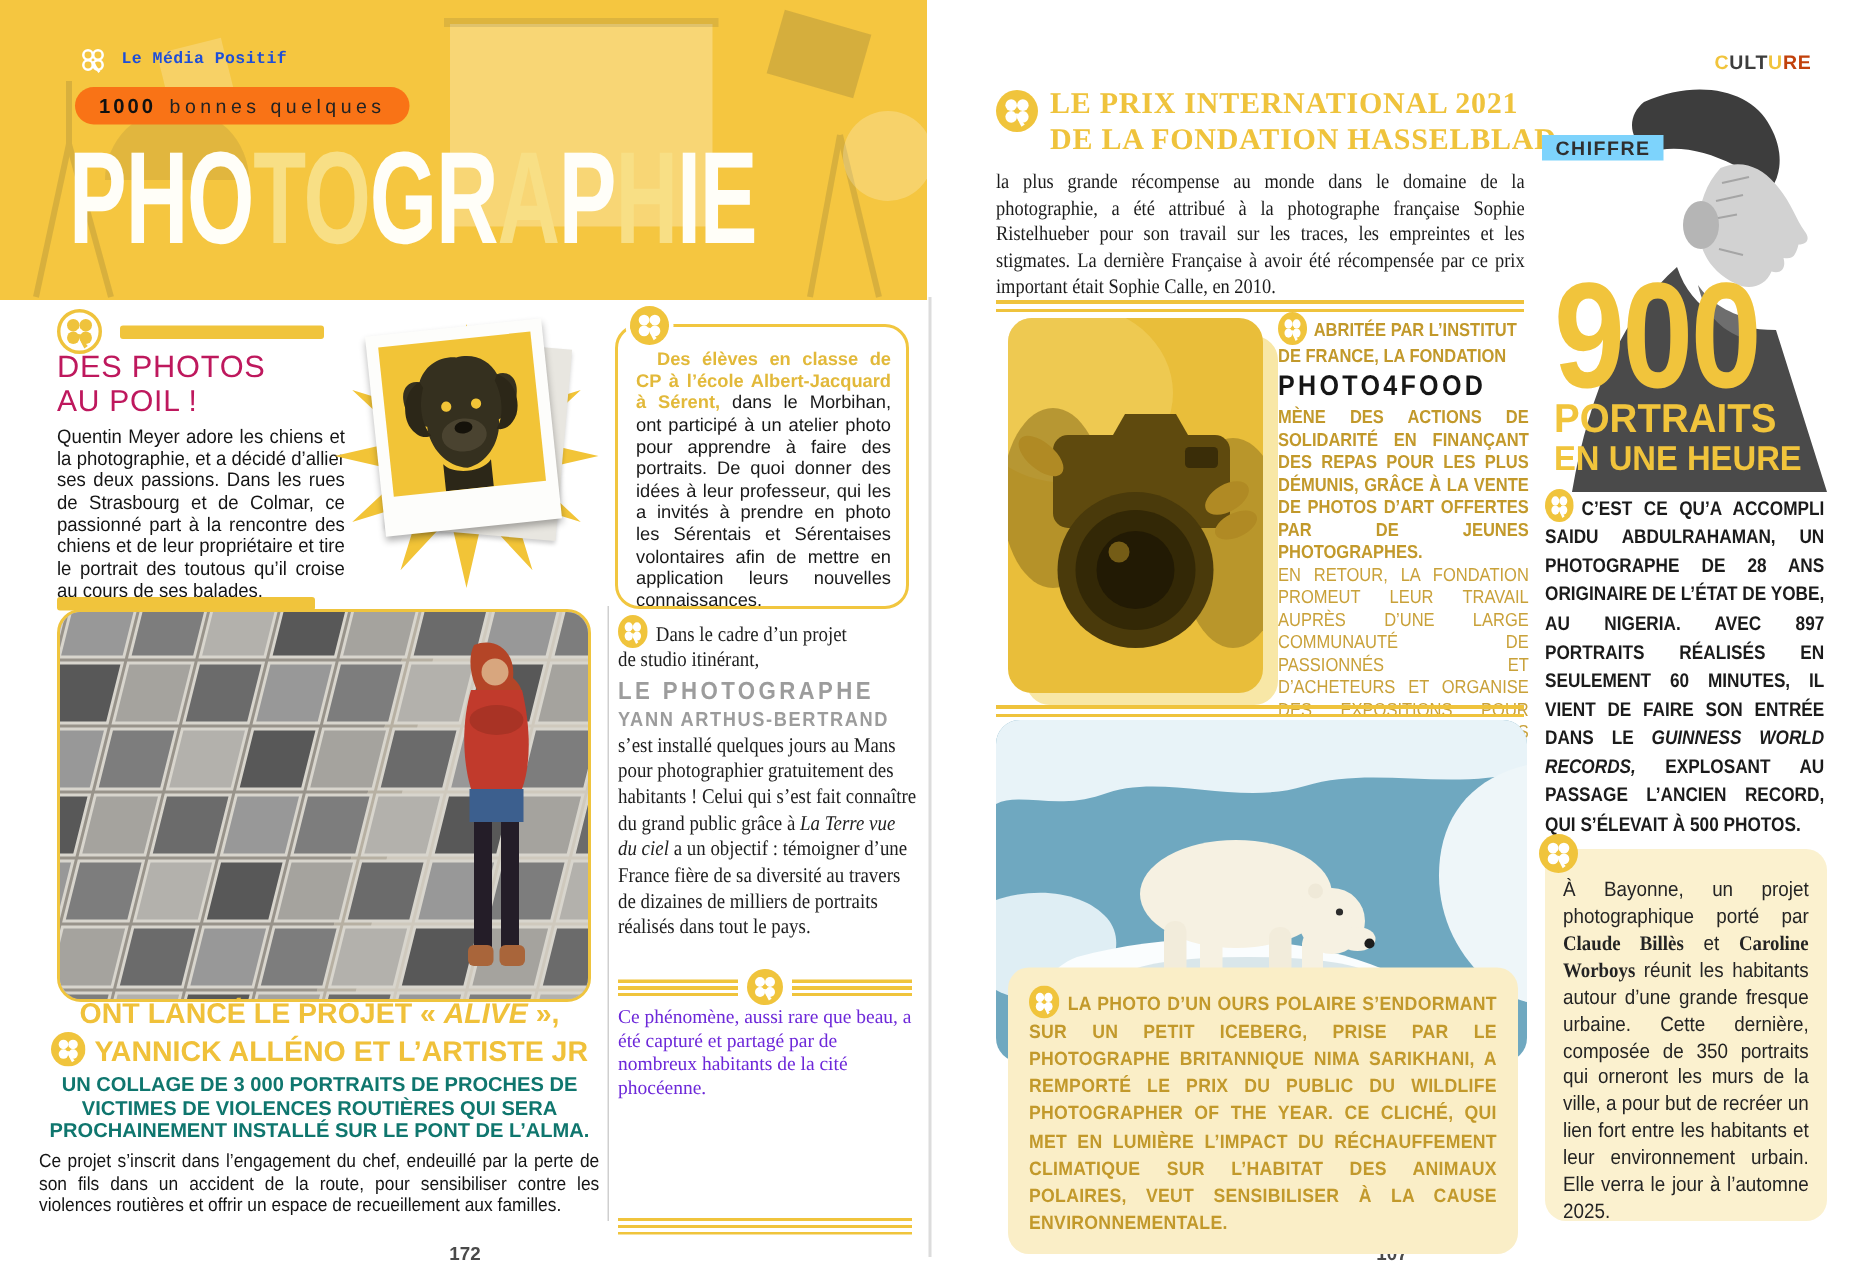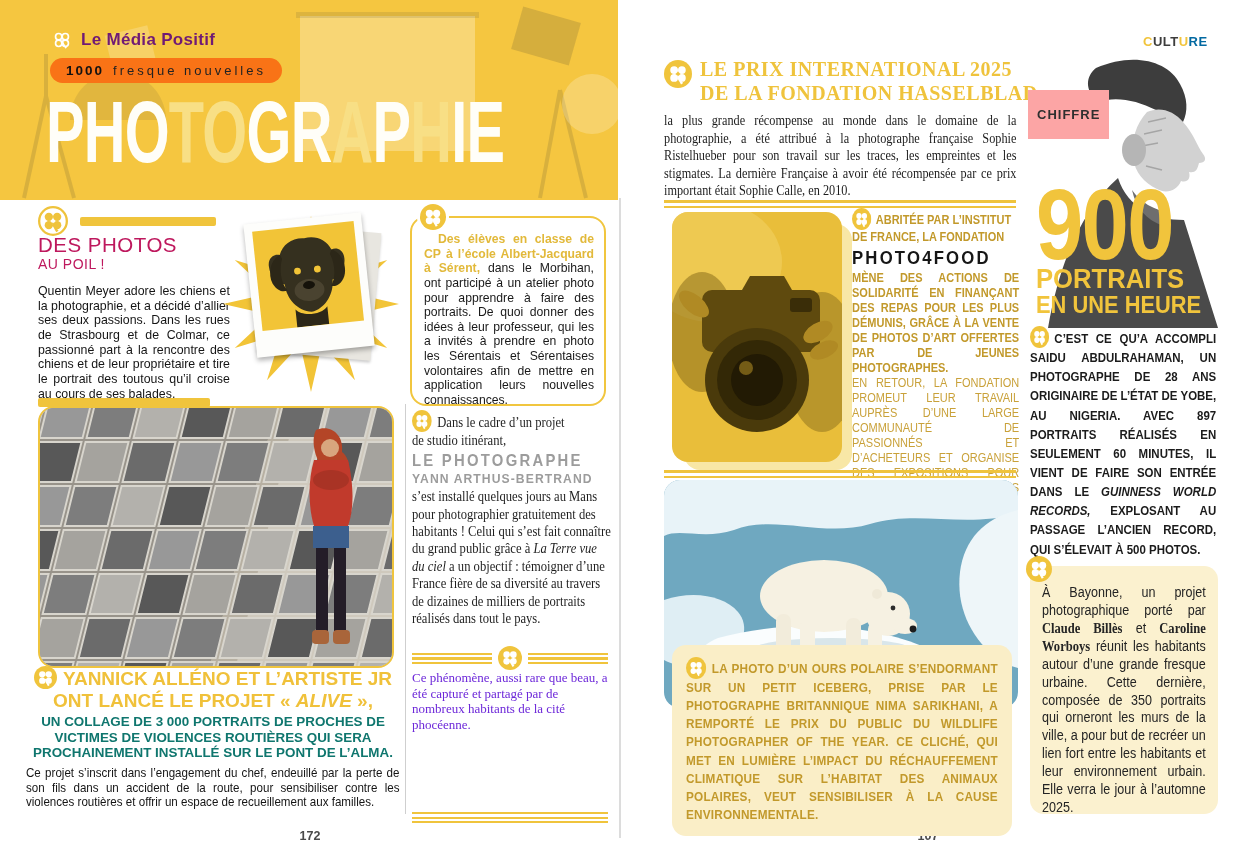--- a/index.html
+++ b/index.html
@@ -48,25 +48,25 @@
           <svg viewBox="0 0 26 26">
             <g fill="none" stroke="#fff" stroke-width="1.8">
               <circle cx="9.4" cy="9.4" r="3.4"></circle>
               <circle cx="16.6" cy="9.4" r="3.4"></circle>
               <circle cx="9.4" cy="16.6" r="3.4"></circle>
               <circle cx="16.6" cy="16.6" r="3.4"></circle>
               <path d="M13 14c1 3 2.4 5.4 4.6 7.8"></path>
             </g>
           </svg>
         </span>
-      <span style="color:#701a75;font-weight:700;font-size:17px;letter-spacing:.3px;">Le Média Positif</span>
+      <span style="color:#1d4ed8;font-weight:700;font-size:11px;letter-spacing:.3px;font-family:Liberation Mono, monospace;">Le Média Positif</span>
     </div>
     <div class="abs" style="left:50px;top:58px;background:#f97316;border-radius:16px;padding:5px 16px;display:flex;align-items:center;gap:9px;">
       <span style="font-weight:800;font-size:13.5px;letter-spacing:2px;color:#111;">1000</span>
-      <span style="font-weight:500;font-size:13px;letter-spacing:3px;color:#222;">fresque nouvelles</span>
+      <span style="font-weight:500;font-size:13px;letter-spacing:3px;color:#222;">bonnes quelques</span>
     </div>
     <div class="abs title-big" style="left:46px;top:88px;">
       <span class="white-letter">PHO</span><span class="pale">TO</span><span class="white-letter">GR</span><span class="pale">A</span><span class="white-letter">P</span><span class="pale">H</span><span class="white-letter">IE</span>
     </div>
   </div>
 
   <div class="abs" style="left:619px;top:198px;width:2px;height:640px;background:#dcdcdc;"></div>
   <div class="abs" style="left:405px;top:404px;width:1px;height:410px;background:#cfcfcf;"></div>
 
   <span class="clover abs" style="left:38px;top:206px;width:30px;height:30px;">
@@ -78,21 +78,21 @@
           <circle cx="9.4" cy="16.6" r="3.6"></circle>
           <circle cx="16.6" cy="16.6" r="3.6"></circle>
           <path d="M13 13c.8 3 2.2 5.6 4.8 8.4l-2 1.4c-1.8-3.2-2.8-5.8-4-9z"></path>
         </g>
         <circle cx="13" cy="13" r="1.6" fill="#fff"></circle>
       </svg>
     </span>
   <div class="abs ybar" style="left:80px;top:217px;width:136px;"></div>
   <div class="abs" style="left:38px;top:234px;font-size:20.5px;line-height:1.12;letter-spacing:.5px;">
     <div class="yellow-head" style="font-size:20.5px;">DES PHOTOS</div>
-    <div class="yellow-head" style="font-size:14px;">AU POIL !</div>
+    <div class="yellow-head" style="font-size:20px;">AU POIL !</div>
   </div>
   <div class="abs justify squeeze" style="left:38px;top:284px;width:202px;font-size:13px;line-height:1.13;transform:scaleX(.95);color:#151515;">Quentin Meyer adore les chiens et la photographie, et a décidé d’allier ses deux passions. Dans les rues de Strasbourg et de Colmar, ce passionné part à la rencontre des chiens et de leur propriétaire et tire le portrait des toutous qu’il croise au cours de ses balades.</div>
   <div class="abs ybar" style="left:38px;top:398px;width:172px;"></div>
 
   <div class="abs" style="left:222px;top:200px;width:178px;height:212px;">
     <svg width="178" height="212" viewBox="0 0 178 212" style="position:absolute;left:0;top:0;">
       <polygon id="starburst" points="177.0,104.0 129.6,114.9 165.2,148.0 118.7,133.7 133.0,180.2 99.9,144.6 89.0,192.0 78.1,144.6 45.0,180.2 59.3,133.7 12.8,148.0 48.4,114.9 1.0,104.0 48.4,93.1 12.8,60.0 59.3,74.3 45.0,27.8 78.1,63.4 89.0,16.0 99.9,63.4 133.0,27.8 118.7,74.3 165.2,60.0 129.6,93.1" fill="#F2C437"></polygon>
     </svg>
     <div class="abs" style="left:40px;top:28px;width:114px;height:128px;background:#e8e6e0;transform:rotate(5deg);box-shadow:0 2px 3px rgba(0,0,0,.2);"></div>
     <div class="abs" style="left:28px;top:18px;width:118px;height:134px;background:#fdfdfb;transform:rotate(-6deg);box-shadow:0 3px 5px rgba(0,0,0,.3);padding:8px 8px 26px 8px;box-sizing:border-box;">
@@ -202,34 +202,34 @@
         <rect x="30" y="118" width="12" height="84" fill="#241d28"></rect>
         <rect x="48" y="118" width="12" height="84" fill="#241d28"></rect>
         <rect x="26" y="200" width="17" height="14" rx="4" fill="#a9653a"></rect>
         <rect x="47" y="200" width="17" height="14" rx="4" fill="#a9653a"></rect>
       </g>
     </svg>
   </div>
 
   <div class="abs" style="left:26px;top:666px;width:374px;text-align:center;">
     <div style="font-size:19px;font-weight:800;color:#F0C13A;line-height:1.14;">
+      <span>ONT LANCÉ LE PROJET « </span><em>ALIVE</em><span> »,</span>
+    </div>
+    <div style="font-size:19px;font-weight:800;color:#F0C13A;line-height:1.14;">
       <span class="clover" style="width:23px;height:23px;vertical-align:-4px;margin-right:6px;"><svg viewBox="0 0 26 26">
             <circle cx="13" cy="13" r="13" fill="#F0C43C"></circle>
             <g fill="#fff">
               <circle cx="9.4" cy="9.4" r="3.6"></circle>
               <circle cx="16.6" cy="9.4" r="3.6"></circle>
               <circle cx="9.4" cy="16.6" r="3.6"></circle>
               <circle cx="16.6" cy="16.6" r="3.6"></circle>
               <path d="M13 13c.8 3 2.2 5.6 4.8 8.4l-2 1.4c-1.8-3.2-2.8-5.8-4-9z"></path>
             </g>
             <circle cx="13" cy="13" r="1.6" fill="#F0C43C"></circle>
           </svg></span><span>YANNICK ALLÉNO ET L’ARTISTE JR</span>
-    </div>
-    <div style="font-size:19px;font-weight:800;color:#F0C13A;line-height:1.14;">
-      <span>ONT LANCÉ LE PROJET « </span><em>ALIVE</em><span> »,</span>
     </div>
     <div style="margin-top:3px;font-size:13.4px;font-weight:800;color:#0f766e;line-height:1.16;">UN COLLAGE DE 3 000 PORTRAITS DE PROCHES DE VICTIMES DE VIOLENCES ROUTIÈRES QUI SERA PROCHAINEMENT INSTALLÉ SUR LE PONT DE L’ALMA.</div>
     <div class="justify squeeze" style="margin-top:5px;width:406px;transform:scaleX(.92);font-size:12.6px;line-height:1.16;color:#151515;text-align:justify;">Ce projet s’inscrit dans l’engagement du chef, endeuillé par la perte de son fils dans un accident de la route, pour sensibiliser contre les violences routières et offrir un espace de recueillement aux familles.</div>
   </div>
   <div class="abs" style="left:240px;top:829px;width:140px;text-align:center;font-size:12.5px;font-weight:700;color:#4a4a4a;">172</div>
 
   <span class="clover abs" style="left:420px;top:204px;width:26px;height:26px;z-index:3;box-shadow:0 0 0 3px #fff;border-radius:50%;">
       <svg viewBox="0 0 26 26">
         <circle cx="13" cy="13" r="13" fill="#F0C43C"></circle>
         <g fill="#fff">
@@ -287,38 +287,38 @@
       </span>
     <div class="tripleline" style="flex:1;"></div>
   </div>
 
   <div class="abs" style="left:412px;top:666px;width:196px;">
     <div class="serif" style="margin-top:4px;font-size:13px;line-height:1.2;color:#6d28d9;">Ce phénomène, aussi rare que beau, a été capturé et partagé par de nombreux habitants de la cité phocéenne.</div>
   </div>
   <div class="abs tripleline" style="left:412px;top:812px;width:196px;"></div>
 
   <div class="abs" style="left:1143px;top:34px;font-size:13px;font-weight:800;letter-spacing:.5px;">
-    <span style="color:#F1C43C;">C</span><span style="color:#3d3d3d;">ULT</span><span style="color:#F1C43C;">U</span><span style="color:#0369a1;">RE</span>
+    <span style="color:#F1C43C;">C</span><span style="color:#3d3d3d;">ULT</span><span style="color:#F1C43C;">U</span><span style="color:#c2410c;">RE</span>
   </div>
 
   <span class="clover abs" style="left:664px;top:60px;width:28px;height:28px;">
       <svg viewBox="0 0 26 26">
         <circle cx="13" cy="13" r="13" fill="#F0C43C"></circle>
         <g fill="#fff">
           <circle cx="9.4" cy="9.4" r="3.6"></circle>
           <circle cx="16.6" cy="9.4" r="3.6"></circle>
           <circle cx="9.4" cy="16.6" r="3.6"></circle>
           <circle cx="16.6" cy="16.6" r="3.6"></circle>
           <path d="M13 13c.8 3 2.2 5.6 4.8 8.4l-2 1.4c-1.8-3.2-2.8-5.8-4-9z"></path>
         </g>
         <circle cx="13" cy="13" r="1.6" fill="#F0C43C"></circle>
       </svg>
     </span>
   <div class="abs serif" style="left:700px;top:58px;font-weight:700;font-size:20px;line-height:1.18;letter-spacing:.5px;color:#EFC33C;">
-    <div>LE PRIX INTERNATIONAL 2025</div>
+    <div>LE PRIX INTERNATIONAL 2021</div>
     <div>DE LA FONDATION HASSELBLAD,</div>
   </div>
   <div class="abs serif justify squeeze" style="left:664px;top:112px;width:396px;transform:scaleX(.89);font-size:13.8px;line-height:1.27;color:#1c1c1c;">la plus grande récompense au monde dans le domaine de la photographie, a été attribué à la photographe française Sophie Ristelhueber pour son travail sur les traces, les empreintes et les stigmates. La dernière Française à avoir été récompensée par ce prix important était Sophie Calle, en 2010.</div>
   <div class="abs doubleline" style="left:664px;top:200px;width:352px;"></div>
 
   <div class="abs" style="left:684px;top:224px;width:168px;height:246px;background:#F8E7A6;border-radius:16px;"></div>
   <div class="abs rounded-photo" style="left:672px;top:212px;width:170px;height:250px;">
     <svg width="170" height="250" viewBox="0 0 170 250">
       <defs>
         <linearGradient id="camgrad" x1="0" y1="0" x2="1" y2="1">
@@ -418,21 +418,21 @@
     <g stroke="#9a9a9a" stroke-width="1.4" opacity="0.8">
       <line x1="112" y1="72" x2="130" y2="68"></line>
         <line x1="108" y1="84" x2="126" y2="80"></line>
       <line x1="106" y1="96" x2="122" y2="93"></line>
         <line x1="110" y1="116" x2="126" y2="120"></line>
     </g>
     <ellipse cx="98" cy="100" rx="12" ry="16" fill="#b5b5b5"></ellipse>
     <path d="M82 128 C92 158 118 170 148 170 L182 278 H12 C24 208 48 158 82 128 Z" fill="#4a4a4a"></path>
     <path d="M96 140 C104 152 118 160 134 163 L128 176 C110 170 100 158 96 140 Z" fill="#6e6e6e"></path>
   </svg>
-  <div class="abs" style="left:1028px;top:90px;background:#fca5a5;color:#2f2f2f;font-weight:800;font-size:13px;letter-spacing:1px;padding:17px 9px;">CHIFFRE</div>
+  <div class="abs" style="left:1028px;top:90px;background:#7dd3fc;color:#2f2f2f;font-weight:800;font-size:13px;letter-spacing:1px;padding:1px 9px;">CHIFFRE</div>
   <div class="abs squeeze" style="left:1036px;top:178px;font-size:100px;font-weight:800;line-height:.92;color:#F1C43C;transform:scale(.85,1);letter-spacing:-2px;">900</div>
   <div class="abs squeeze" style="left:1036px;top:266px;font-size:27px;font-weight:800;color:#F1C43C;transform:scaleX(.95);line-height:1;">PORTRAITS</div>
   <div class="abs squeeze" style="left:1036px;top:294px;font-size:23px;font-weight:800;color:#F1C43C;transform:scaleX(.95);line-height:1;">EN UNE HEURE</div>
 
   <div class="abs justify squeeze" style="left:1030px;top:326px;width:214px;transform:scaleX(.87);font-size:13.2px;font-weight:700;line-height:1.45;color:#1b1b1b;">
     <span class="clover" style="width:22px;height:22px;vertical-align:-5px;margin-right:6px;"><svg viewBox="0 0 26 26">
           <circle cx="13" cy="13" r="13" fill="#F0C43C"></circle>
           <g fill="#fff">
             <circle cx="9.4" cy="9.4" r="3.6"></circle>
             <circle cx="16.6" cy="9.4" r="3.6"></circle>

